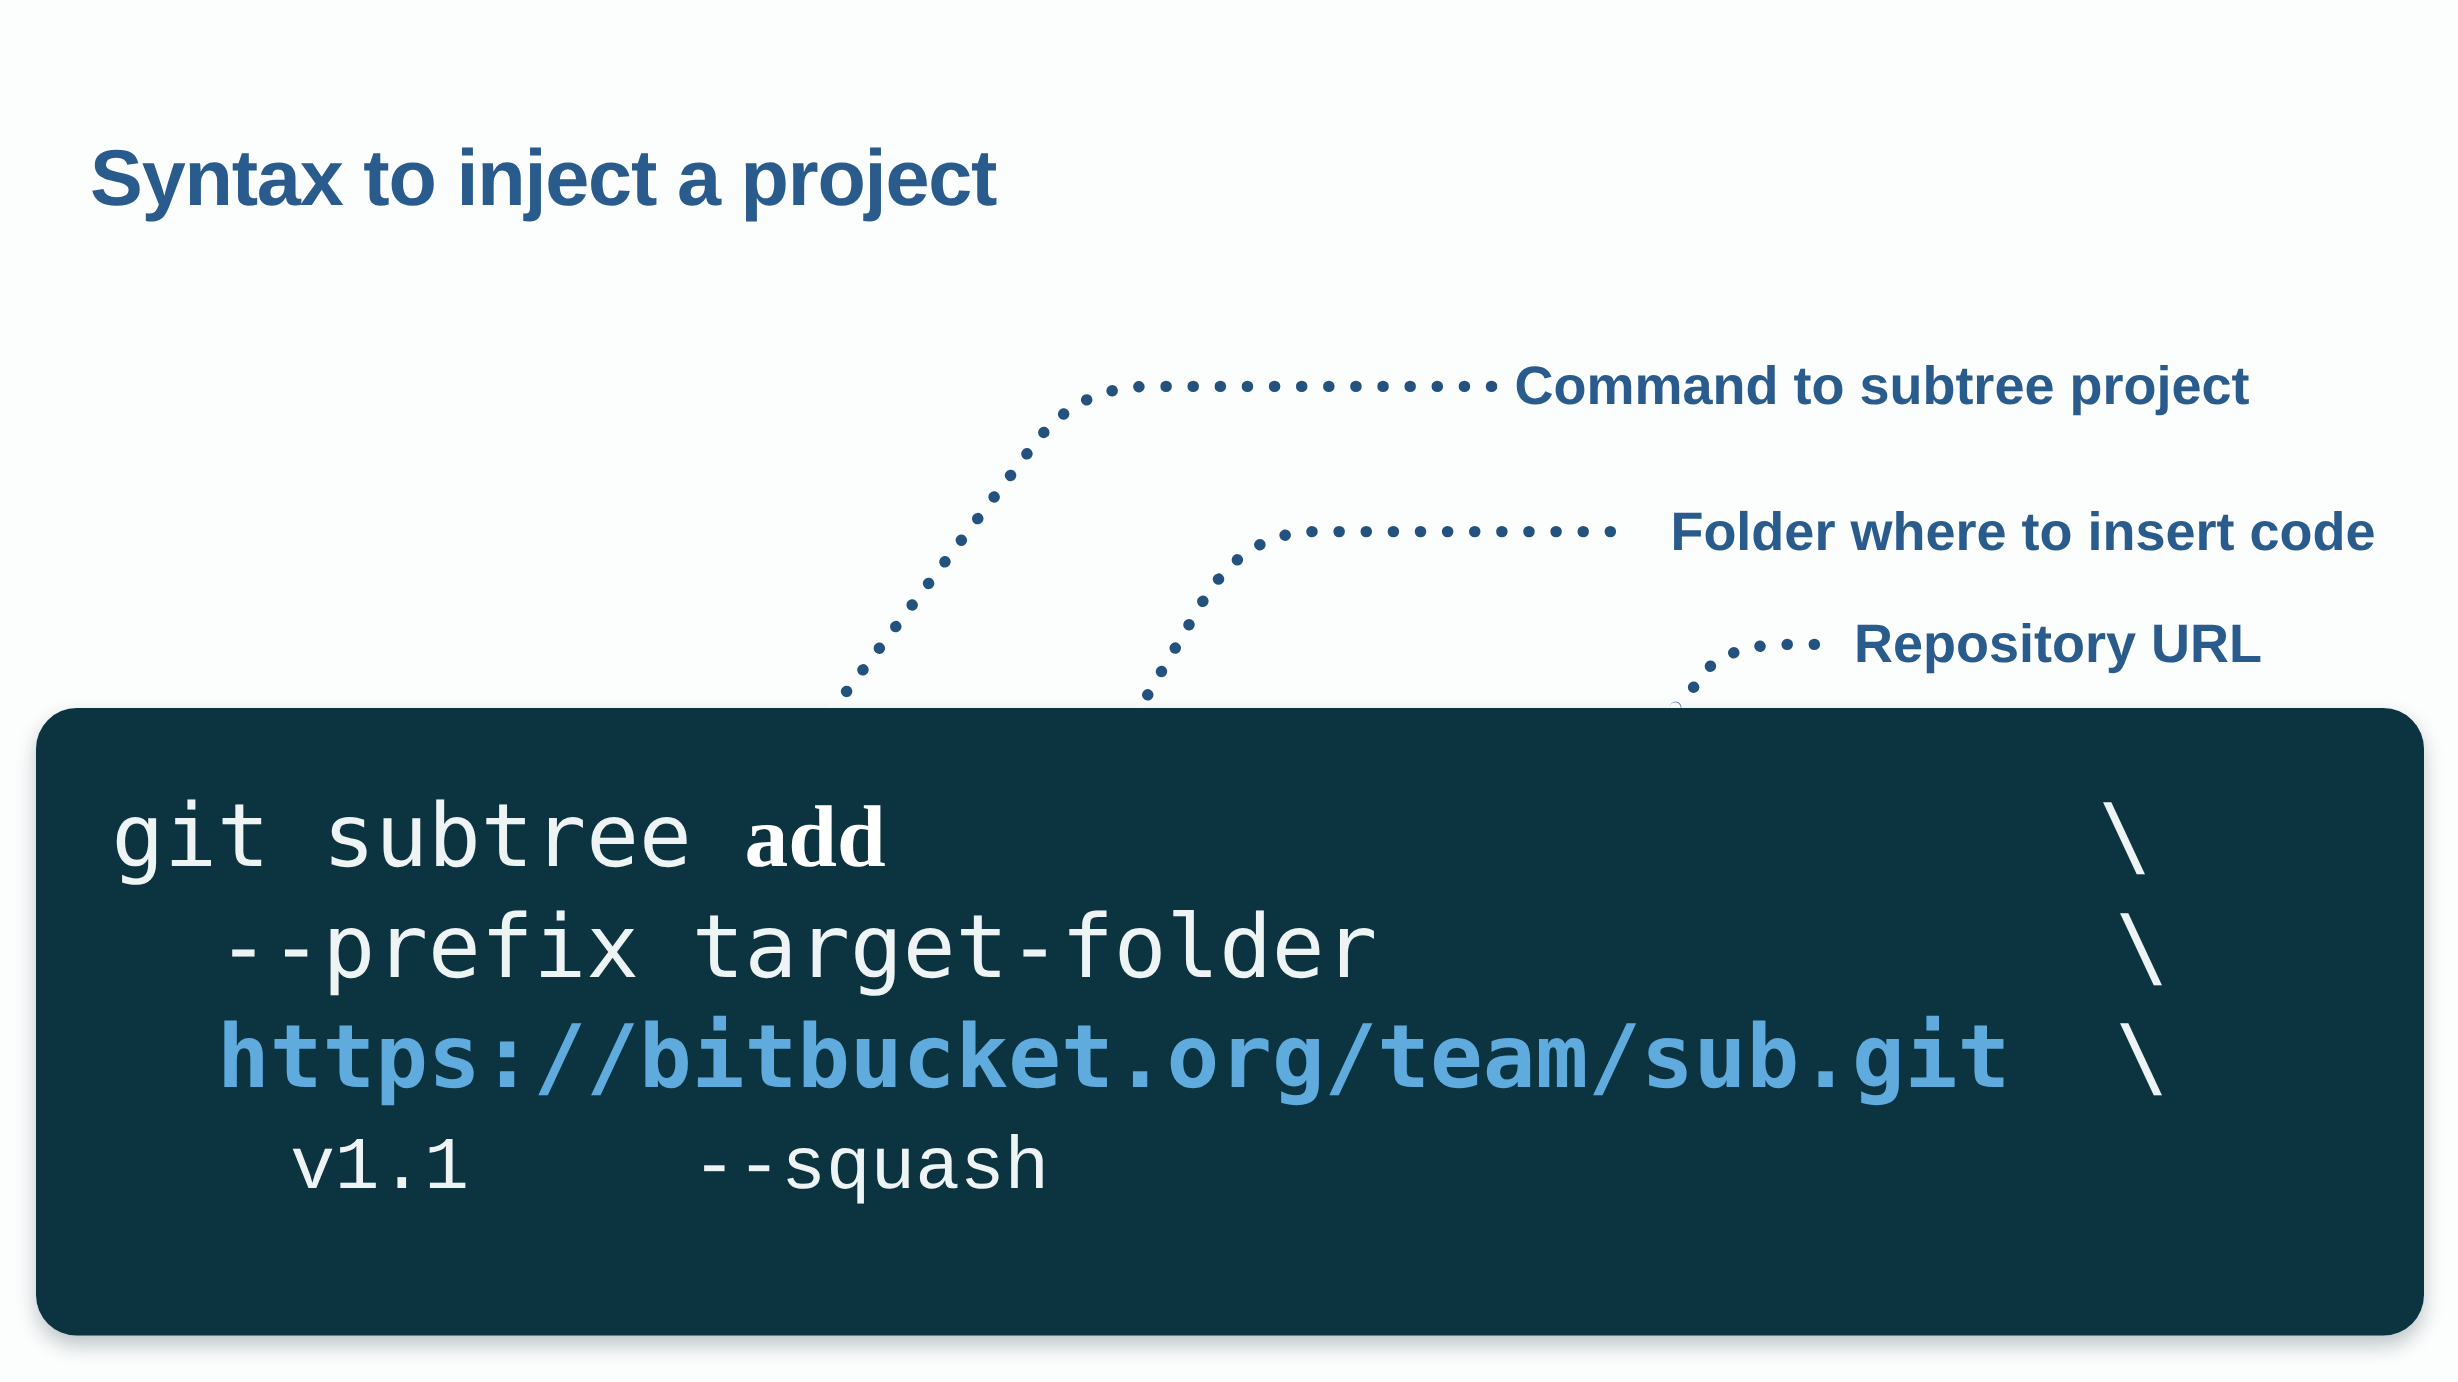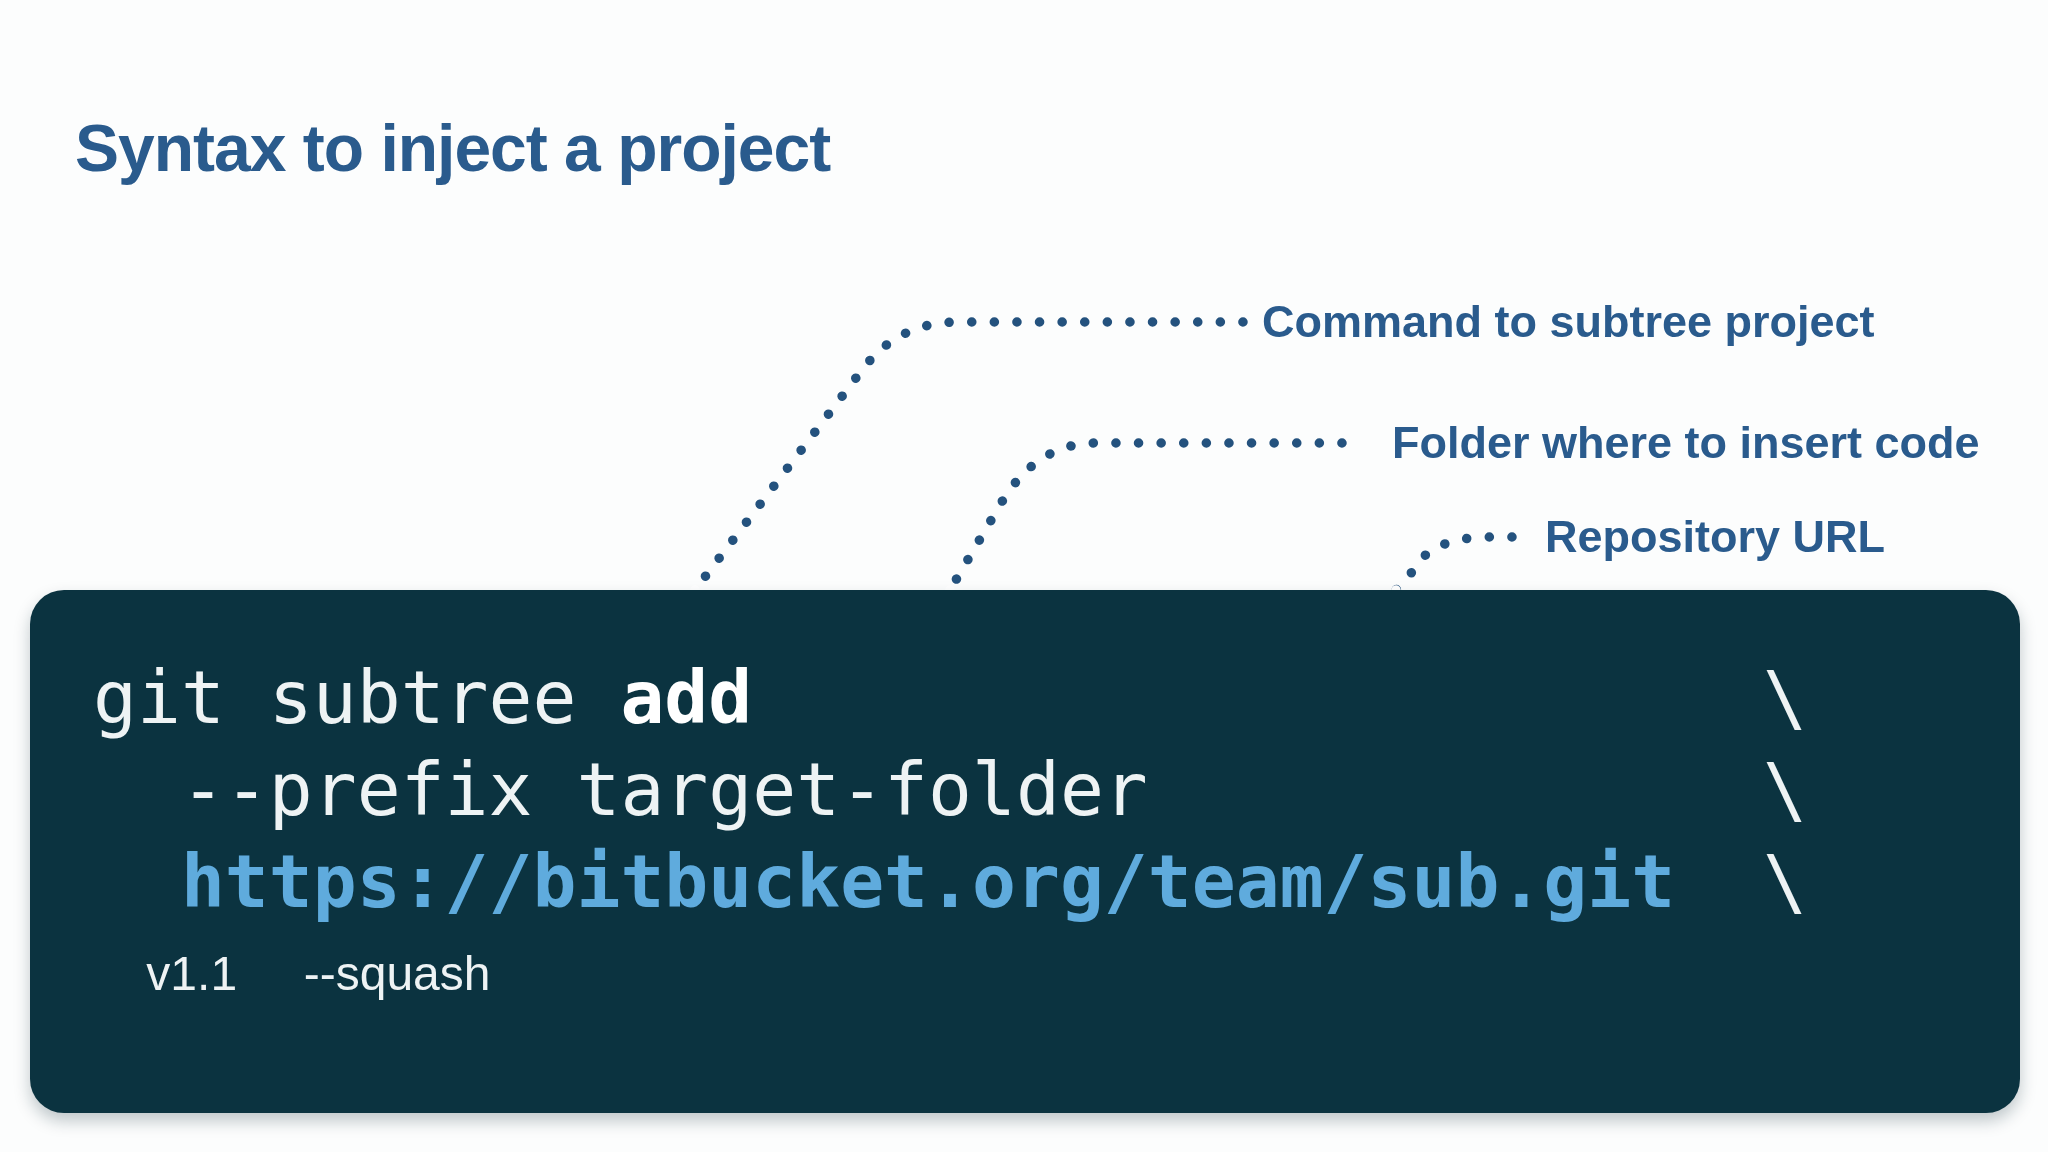--- a/index.html
+++ b/index.html
@@ -48,24 +48,24 @@
     white-space: pre;
   }
   .code-line {
     height: 92px;
     line-height: 92px;
     font-family: "DejaVu Sans Mono", monospace;
     font-size: 73px;
     color: var(--code_text, #eef3f4);
   }
   .code-line.sans {
-    font-family: Liberation Sans, sans-serif;
-    font-size: 48px;
+    font-family: Liberation Mono, monospace;
+    font-size: 62px;
   }
-  .seg-code-bold { font-weight: 700; color: #ffffff; }
+  .seg-code-bold { font-weight: 700; color: #ffffff; font-family: Liberation Serif, serif; }
   .seg-url { font-weight: 700; color: var(--url_blue, #5fabdd); }
 
   .leader-svg {
     position: absolute; inset: 0;
     width: 2048px; height: 1152px;
     pointer-events: none;
   }
   .leader-svg path {
     fill: none;
     stroke-width: 9.5;

